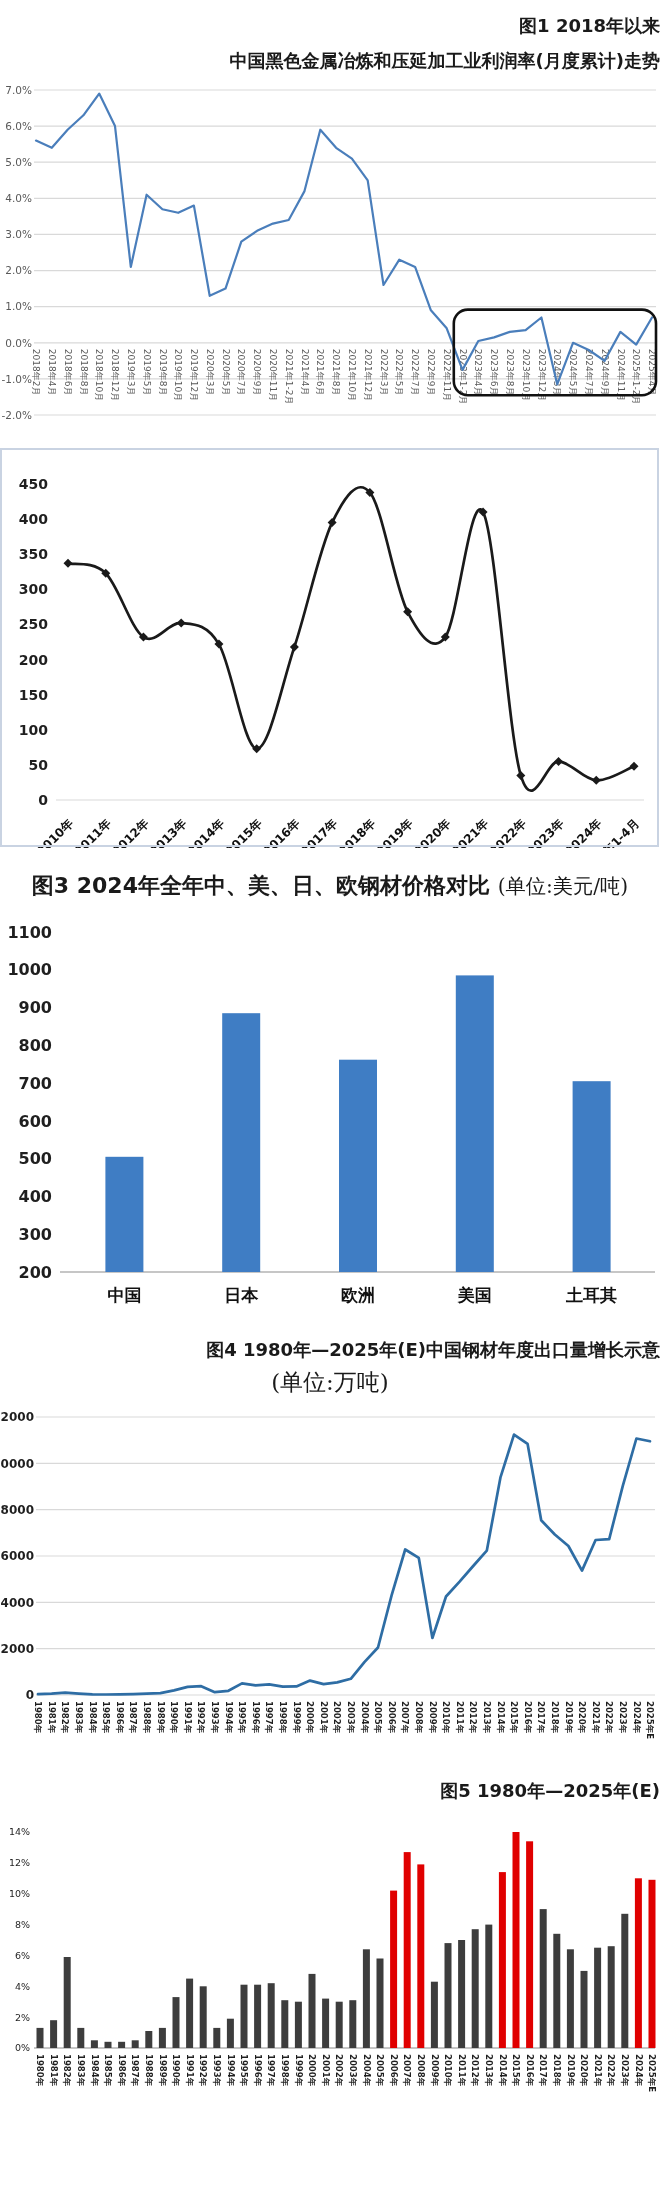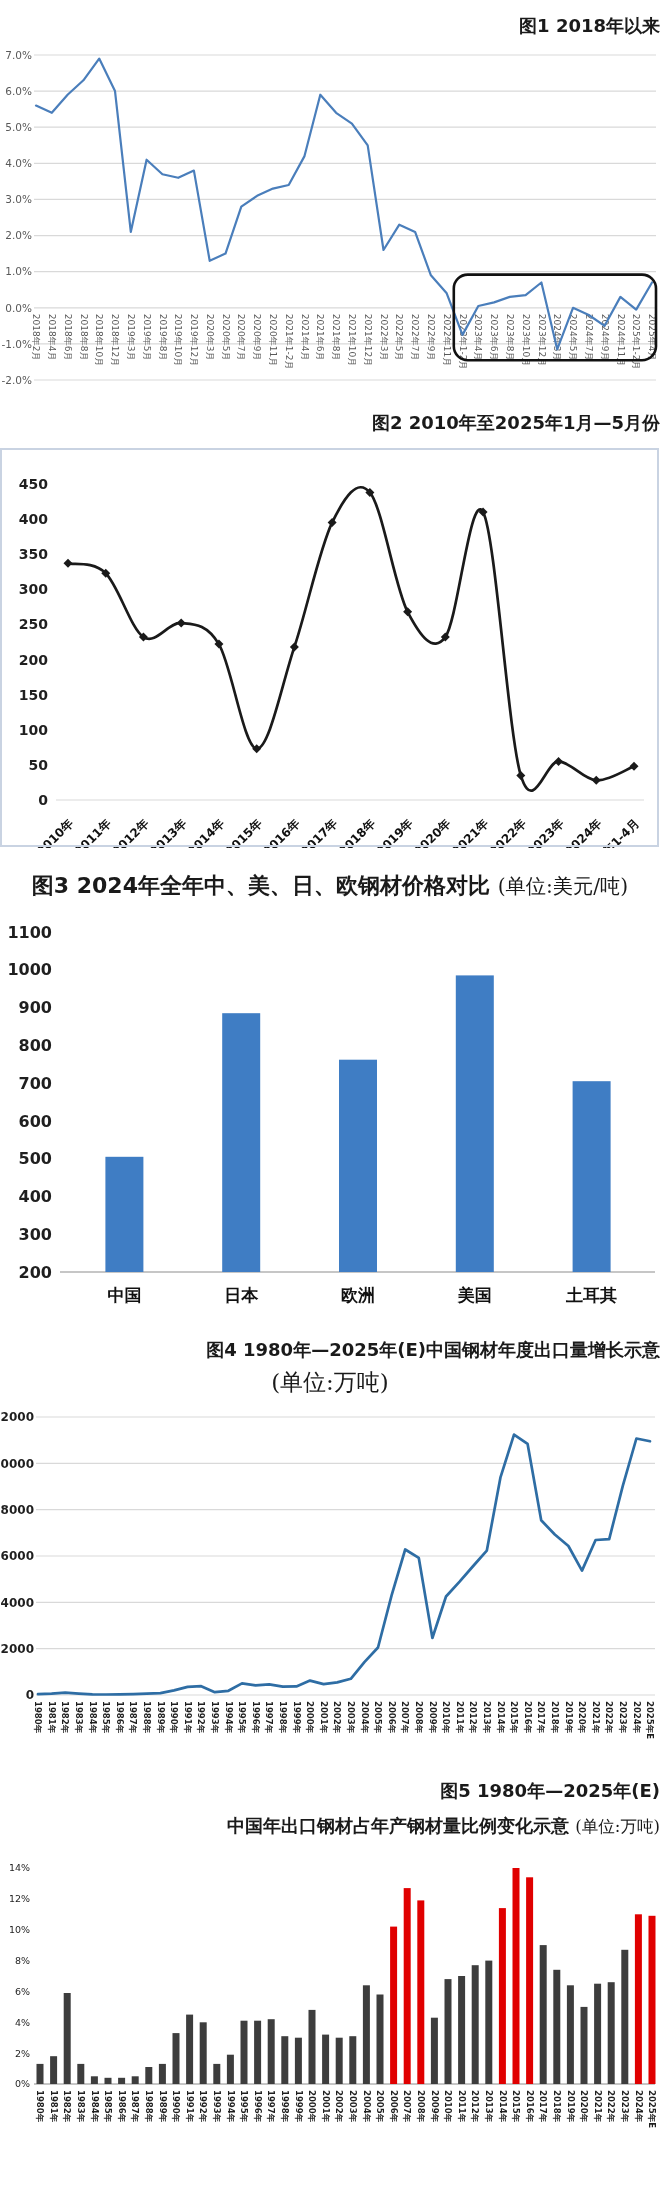--- a/index.html
+++ b/index.html
@@ -13,20 +13,21 @@
   .sp1{height:8px;} .sp2{height:16px;} .sp3{height:20px;}
   svg{display:block;}
 </style>
 </head>
 <body>
 
 <div class="fig">
   <div class="sp1"></div>
   <div class="fig-title">
     <div class="t">图1 2018年以来</div>
+    <div class="t">中国黑色金属冶炼和压延加工业利润率(月度累计)走势</div>
   </div>
   <svg width="660" height="342" viewBox="0 0 660 342">
       <g>
         <line x1="34" y1="12.0" x2="656" y2="12.0" stroke="#d9d9d9" stroke-width="1.2"></line>
         <line x1="34" y1="48.1" x2="656" y2="48.1" stroke="#d9d9d9" stroke-width="1.2"></line>
         <line x1="34" y1="84.2" x2="656" y2="84.2" stroke="#d9d9d9" stroke-width="1.2"></line>
         <line x1="34" y1="120.3" x2="656" y2="120.3" stroke="#d9d9d9" stroke-width="1.2"></line>
         <line x1="34" y1="156.4" x2="656" y2="156.4" stroke="#d9d9d9" stroke-width="1.2"></line>
         <line x1="34" y1="192.6" x2="656" y2="192.6" stroke="#d9d9d9" stroke-width="1.2"></line>
         <line x1="34" y1="228.7" x2="656" y2="228.7" stroke="#d9d9d9" stroke-width="1.2"></line>
@@ -89,21 +90,20 @@
         <text x="652.0" y="270.8" dy="0.32em" text-anchor="start" font-size="9" font-weight="400" fill="#595959" transform="rotate(90 652.0 270.8)">2025年4月</text>
       </g>
       <path d="M36.0,62.6L51.8,69.8L67.6,51.7L83.4,37.3L99.2,15.6L115.0,48.1L130.8,188.9L146.6,116.7L162.4,131.2L178.2,134.8L193.9,127.6L209.7,217.8L225.5,210.6L241.3,163.7L257.1,152.8L272.9,145.6L288.7,142.0L304.5,113.1L320.3,51.7L336.1,69.8L351.9,80.6L367.7,102.3L383.5,207.0L399.3,181.7L415.1,188.9L430.9,232.3L446.7,250.3L462.5,291.9L478.3,263.0L494.1,259.4L509.8,253.9L525.6,252.1L541.4,239.5L557.2,306.3L573.0,264.8L588.8,272.0L604.6,282.8L620.4,253.9L636.2,266.6L652.0,239.5" fill="none" stroke="#4a7ebb" stroke-width="2.2" stroke-linejoin="round" stroke-linecap="round"></path>
       <rect x="453.8" y="231.6" width="202.2" height="85.6" rx="14" fill="none" stroke="#111111" stroke-width="2.6"></rect>
     </svg>
 </div>
 
 <div class="fig">
   <div class="sp3"></div>
   <div class="fig-title">
-    <div class="t">图2 2010年至2025年1月—5月份</div>
   </div>
   <div class="sp1"></div>
   <svg width="660" height="400" viewBox="0 0 660 400">
       <g>
         <text x="48" y="40.9" text-anchor="end" font-size="14" font-weight="600" fill="#1f1f1f">450</text>
         <text x="48" y="76.0" text-anchor="end" font-size="14" font-weight="600" fill="#1f1f1f">400</text>
         <text x="48" y="111.1" text-anchor="end" font-size="14" font-weight="600" fill="#1f1f1f">350</text>
         <text x="48" y="146.2" text-anchor="end" font-size="14" font-weight="600" fill="#1f1f1f">300</text>
         <text x="48" y="181.3" text-anchor="end" font-size="14" font-weight="600" fill="#1f1f1f">250</text>
         <text x="48" y="216.5" text-anchor="end" font-size="14" font-weight="600" fill="#1f1f1f">200</text>
@@ -265,21 +265,20 @@
         <text x="650.0" y="304.0" dy="0.32em" text-anchor="start" font-size="8.5" font-weight="600" fill="#1f1f1f" transform="rotate(90 650.0 304.0)">2025年E</text>
       </g>
       <path d="M38.0,297.1L51.6,296.6L65.2,295.7L78.8,296.6L92.4,297.3L106.0,297.5L119.6,297.3L133.2,297.1L146.8,296.6L160.4,296.1L174.0,293.4L187.6,289.9L201.2,289.2L214.8,295.2L228.4,293.8L242.0,286.4L255.6,288.3L269.2,287.3L282.8,289.7L296.4,289.4L310.0,283.6L323.6,287.1L337.2,285.4L350.8,281.8L364.4,265.1L378.0,250.5L391.6,198.4L405.2,152.5L418.8,160.9L432.4,241.0L446.0,199.5L459.6,184.7L473.2,169.0L486.8,153.7L500.4,80.7L514.0,37.6L527.6,46.9L541.2,123.3L554.8,137.5L568.4,149.0L582.0,173.6L595.6,143.0L609.2,142.1L622.8,88.8L636.4,41.5L650.0,44.3" fill="none" stroke="#2e6da4" stroke-width="2.7" stroke-linejoin="round" stroke-linecap="round"></path>
     </svg>
 </div>
 
 <div class="fig">
   <div class="sp3"></div>
   <div class="fig-title">
     <div class="t">图5 1980年—2025年(E)</div>
-    <div class="t"><span>中国年出口钢材占年产钢材量比例变化示意</span> <span class="unit">(单位:万吨)</span></div>
   </div>
   <div class="sp2"></div>
   <svg width="660" height="278" viewBox="0 0 660 278">
       <g>
         <text x="30" y="11.3" text-anchor="end" font-size="9.5" font-weight="400" fill="#1f1f1f">14%</text>
         <text x="30" y="42.2" text-anchor="end" font-size="9.5" font-weight="400" fill="#1f1f1f">12%</text>
         <text x="30" y="73.0" text-anchor="end" font-size="9.5" font-weight="400" fill="#1f1f1f">10%</text>
         <text x="30" y="103.9" text-anchor="end" font-size="9.5" font-weight="400" fill="#1f1f1f">8%</text>
         <text x="30" y="134.8" text-anchor="end" font-size="9.5" font-weight="400" fill="#1f1f1f">6%</text>
         <text x="30" y="165.6" text-anchor="end" font-size="9.5" font-weight="400" fill="#1f1f1f">4%</text>

